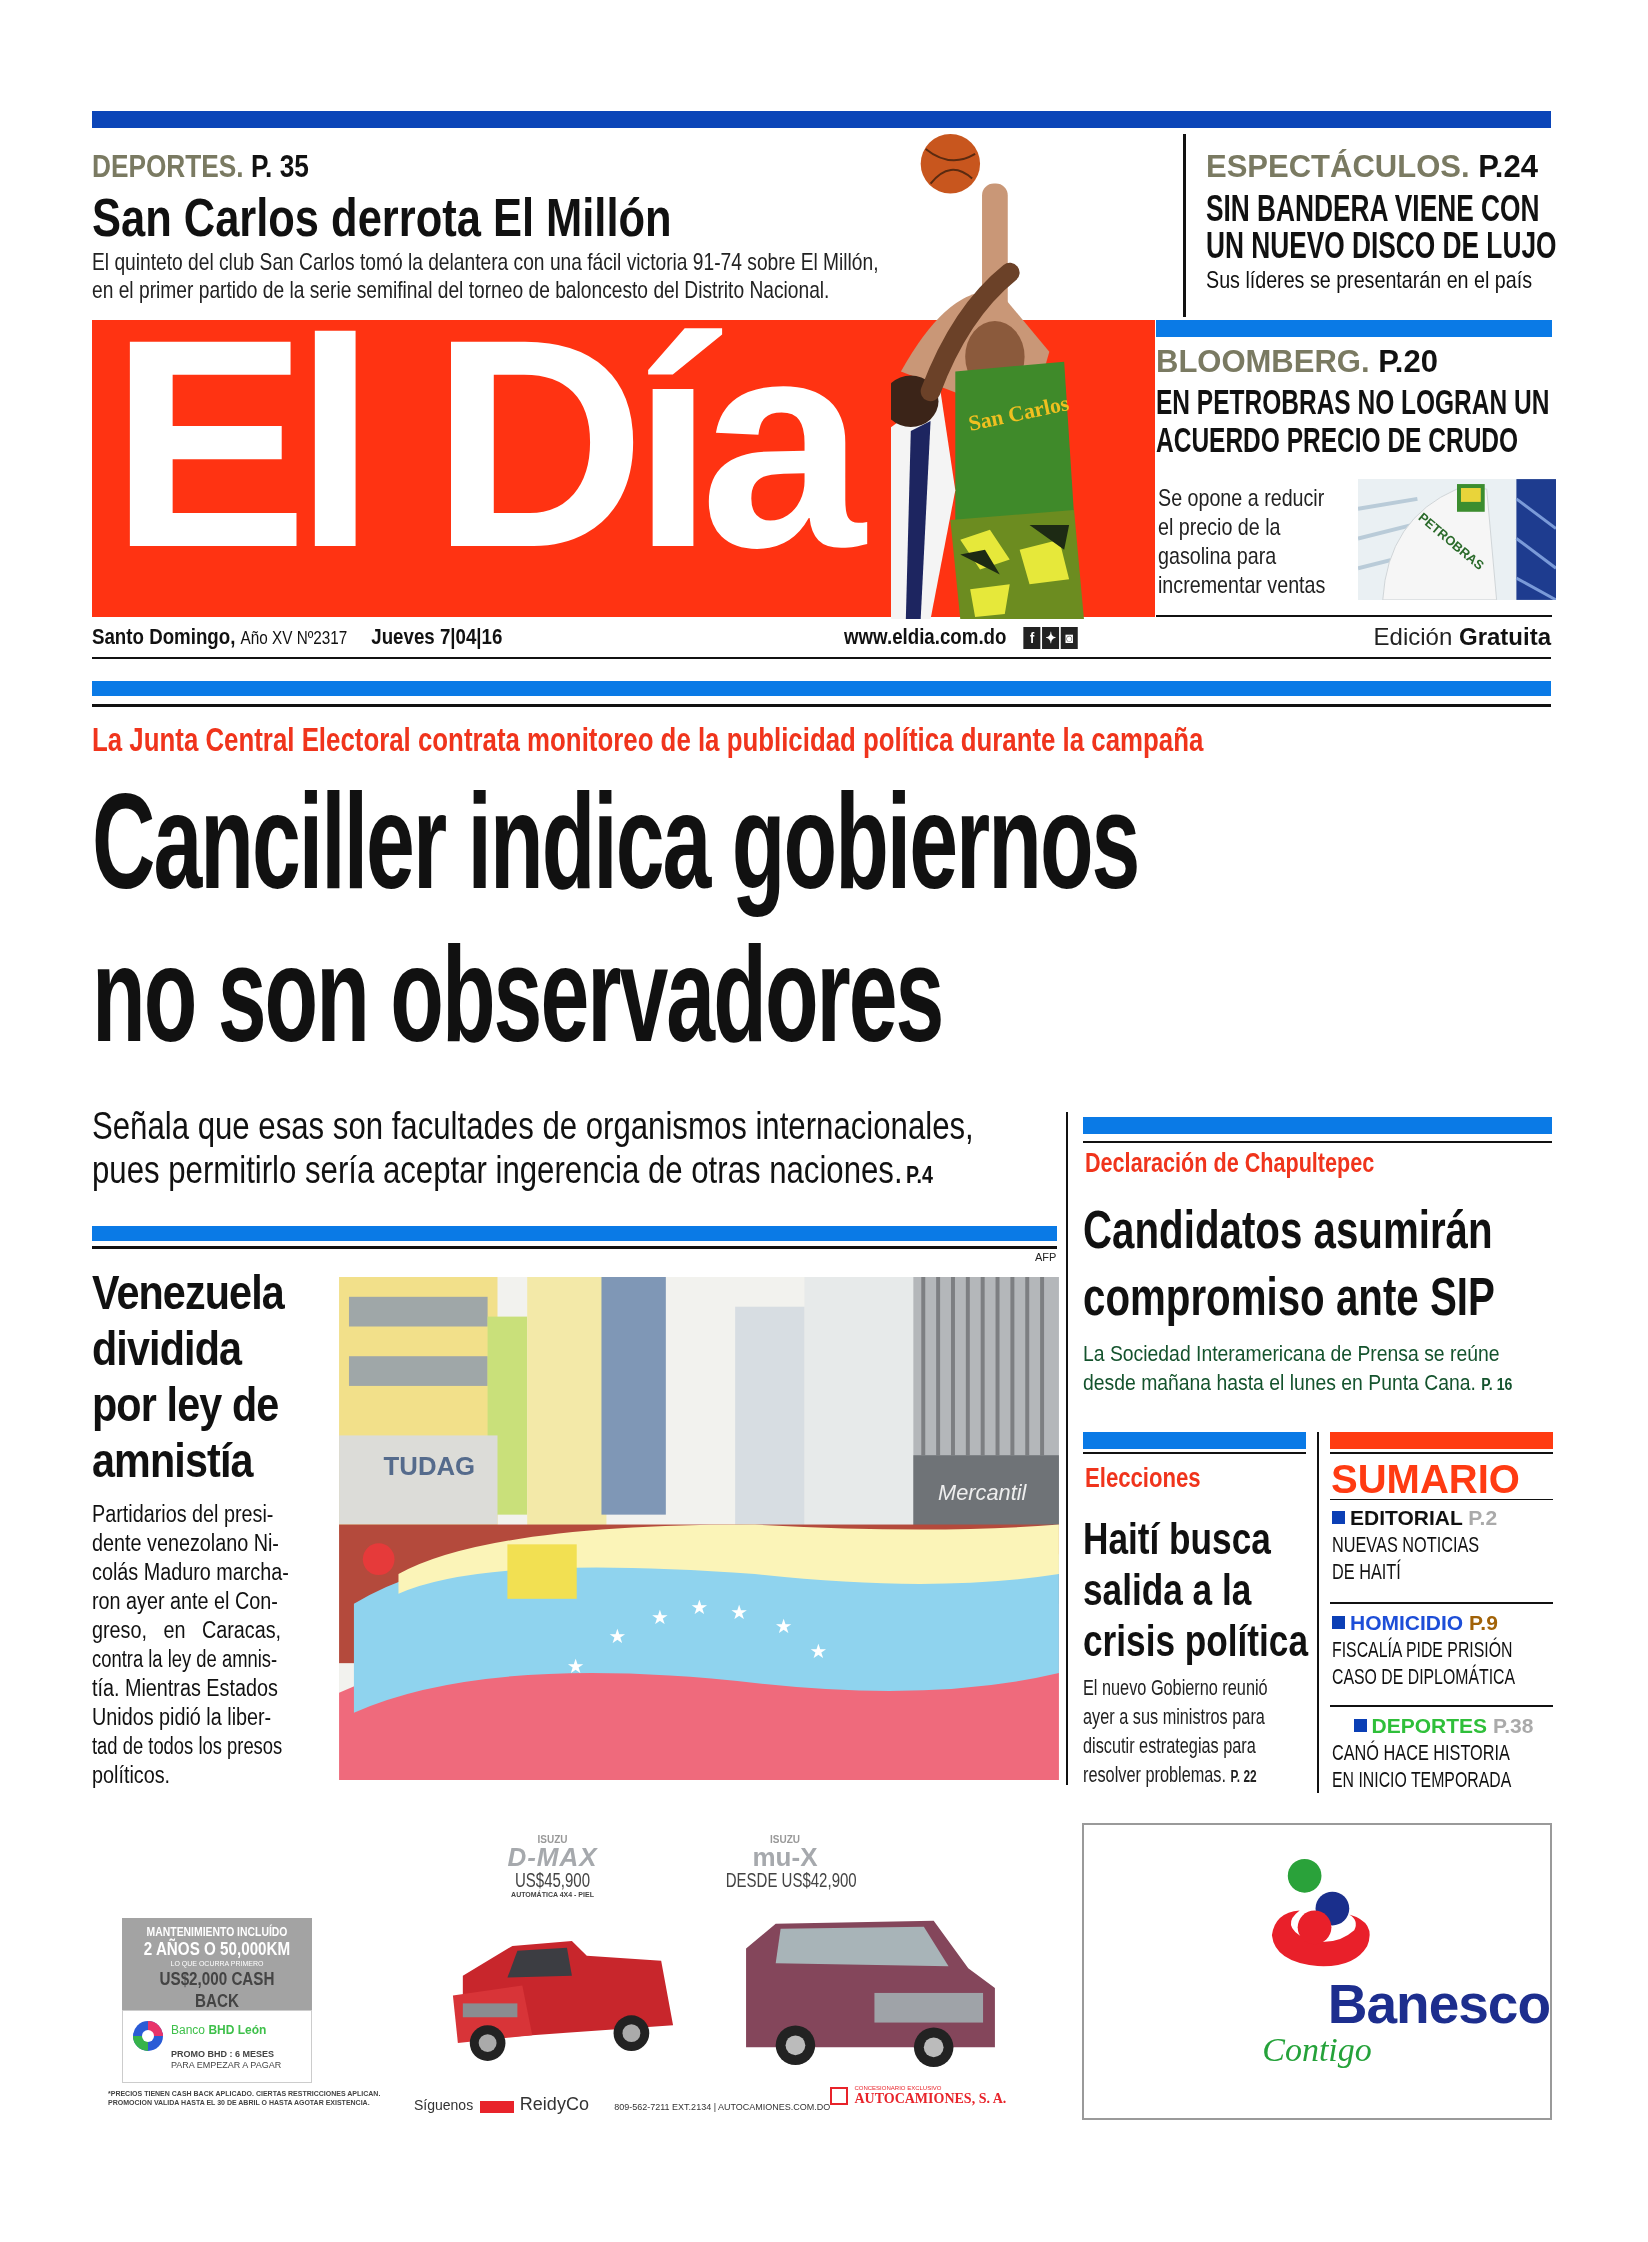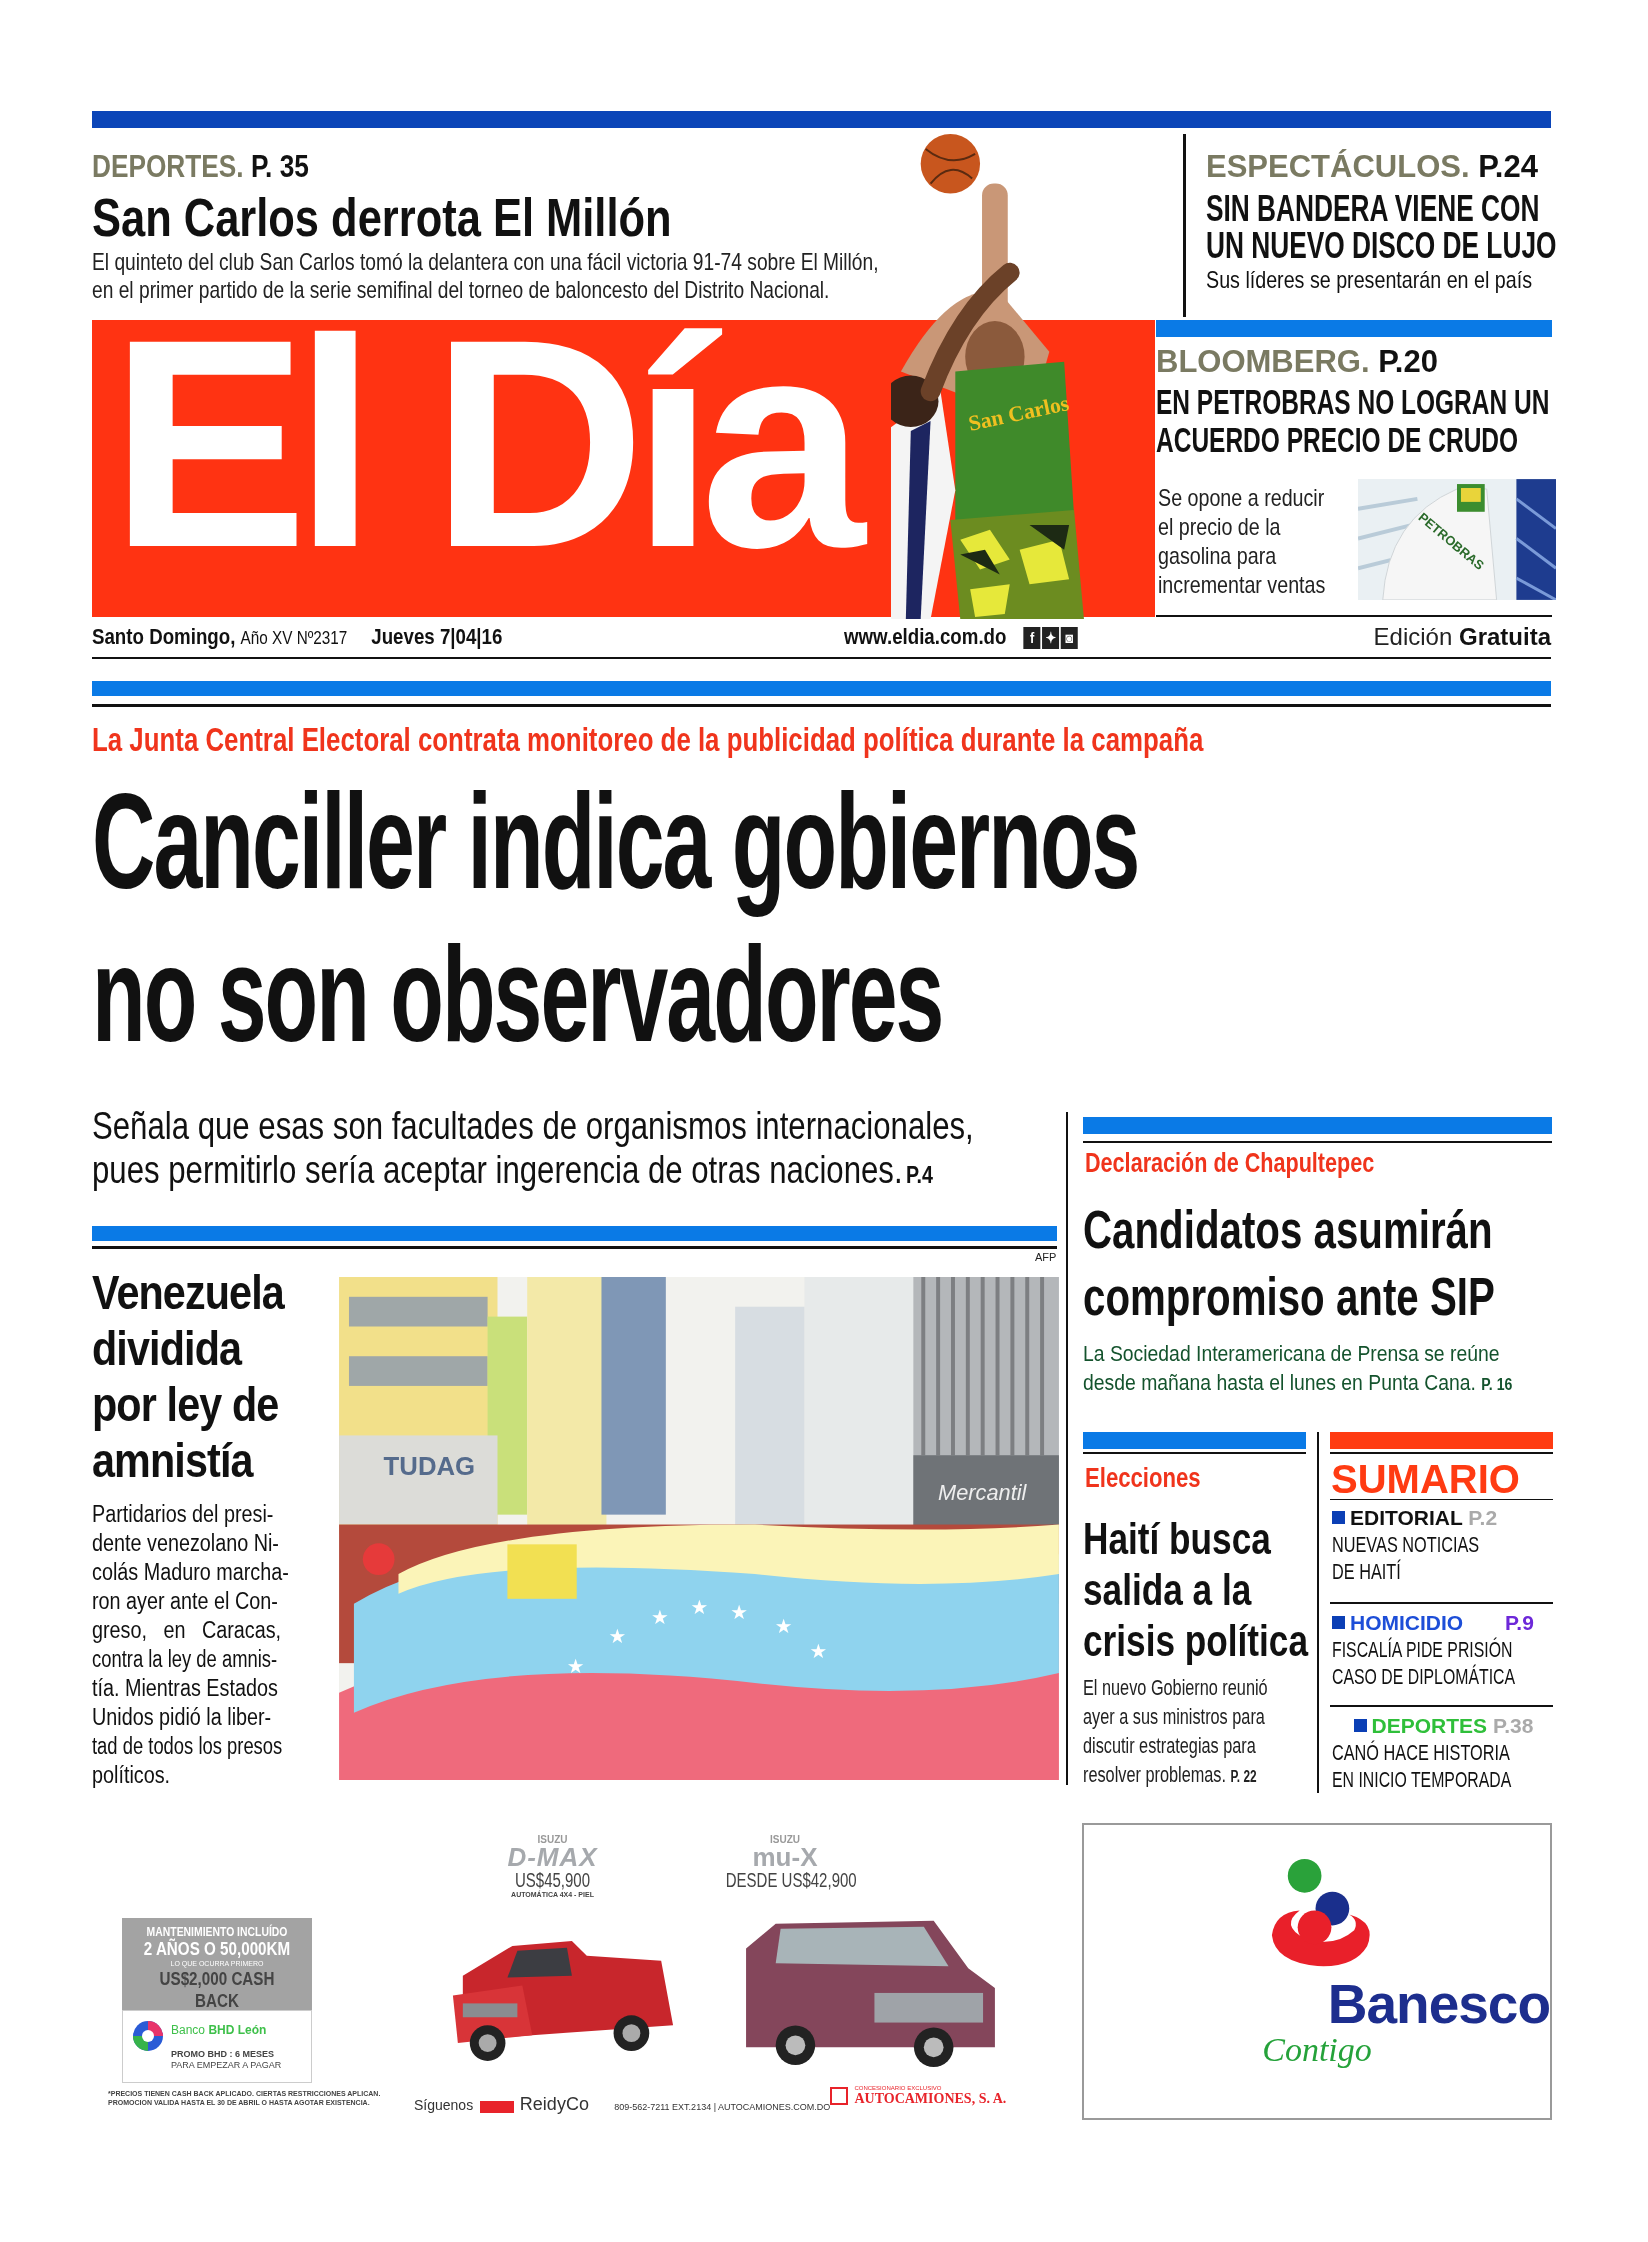--- a/index.html
+++ b/index.html
@@ -293,21 +293,21 @@
   </div>
   <div style="font-size:22px; line-height:27px;">
     <div class="squish" style="transform:scaleX(0.74);">NUEVAS NOTICIAS</div><br>
     <div class="squish" style="transform:scaleX(0.74); margin-top:-27px;">DE HAITÍ</div>
   </div>
 </div>
 <div class="rule" style="left:1330px; top:1602px; width:223px;"></div>
 
 <div class="abs" style="left:1332px; top:1610px; width:223px;">
   <div style="font-size:21px; line-height:26px; font-weight:900;">
-    <span class="sumario-sq"></span><span style="color:#1d4ed8;">HOMICIDIO</span> <span style="color:#6d28d9;margin-left:36px;">P.9</span>
+    <span class="sumario-sq"></span><span style="color:#1d4ed8;">HOMICIDIO</span> <span style="color:#a16207;">P.9</span>
   </div>
   <div style="font-size:22px; line-height:27px;">
     <div class="squish" style="transform:scaleX(0.72);">FISCALÍA PIDE PRISIÓN</div><br>
     <div class="squish" style="transform:scaleX(0.72); margin-top:-27px;">CASO DE DIPLOMÁTICA</div>
   </div>
 </div>
 <div class="rule" style="left:1330px; top:1705px; width:223px;"></div>
 
 <div class="abs" style="left:1332px; top:1713px; width:223px;text-align:center;">
   <div style="font-size:21px; line-height:26px; font-weight:900;">

